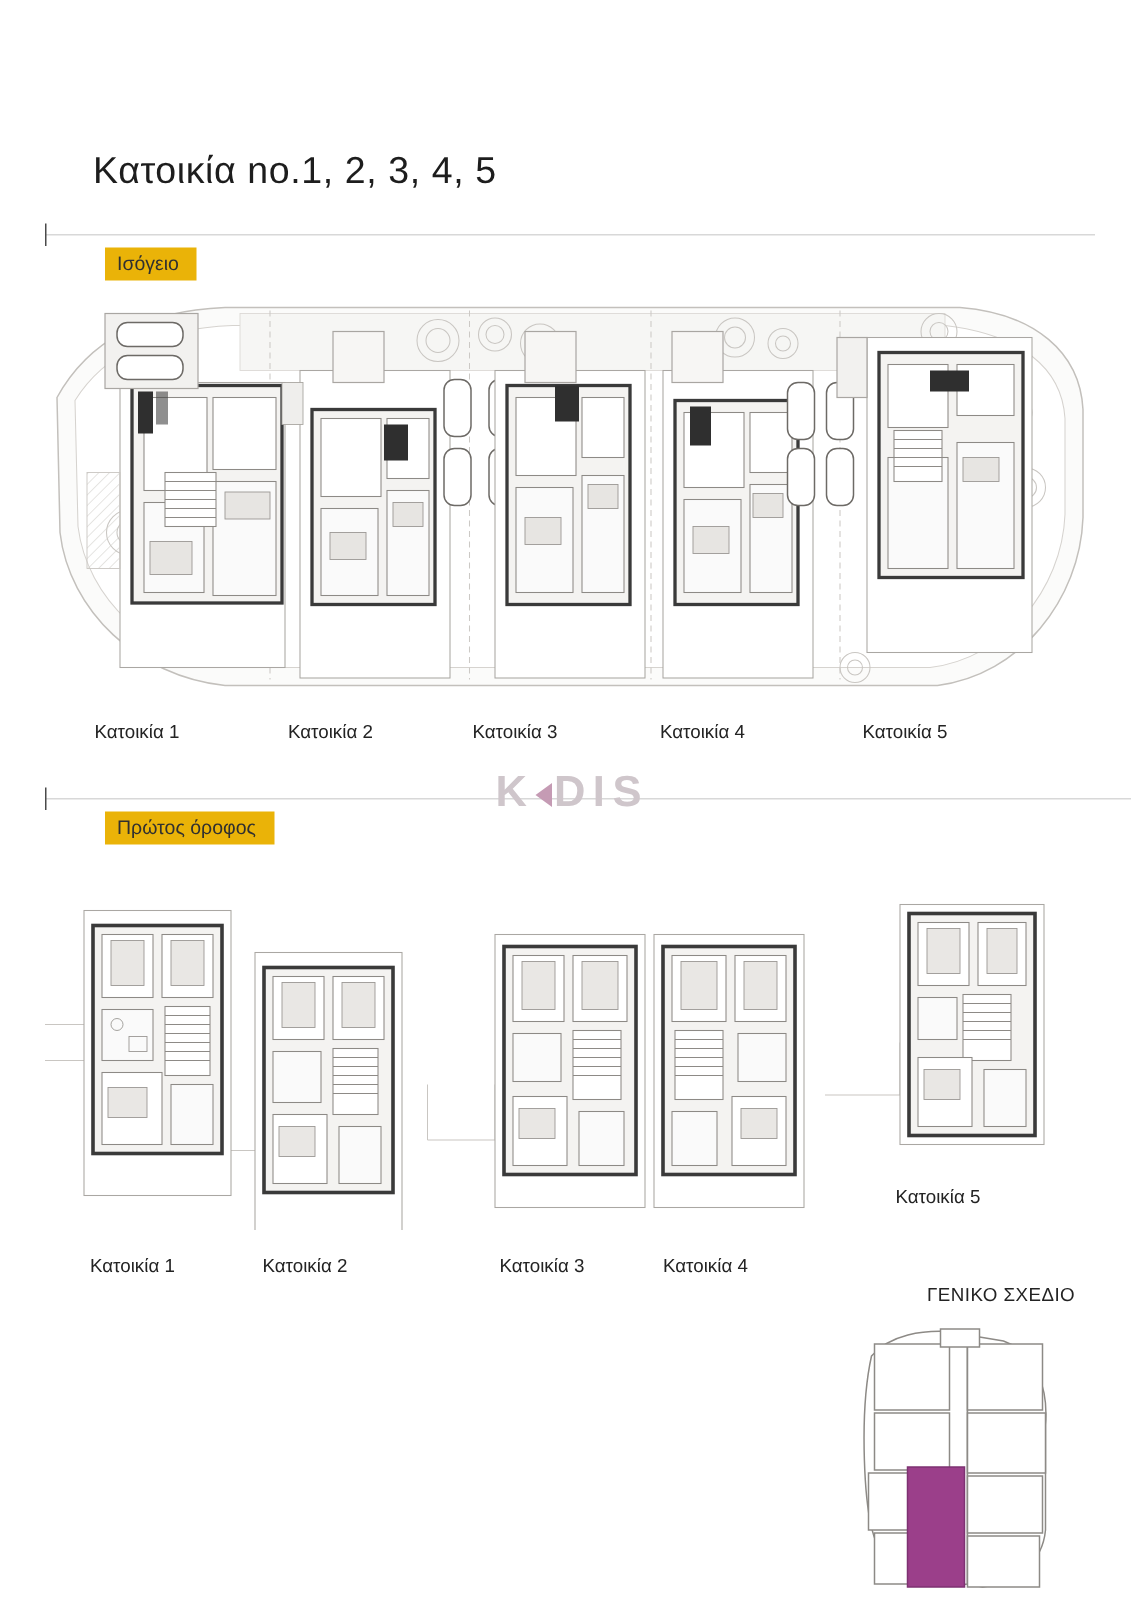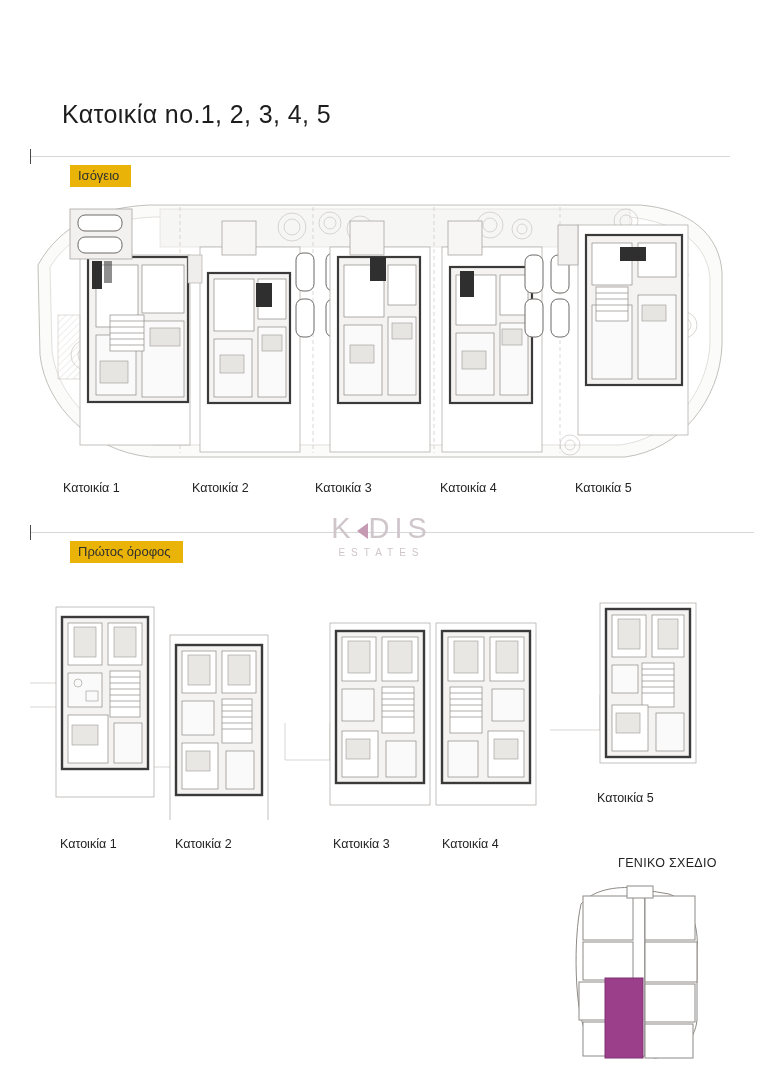--- a/index.html
+++ b/index.html
@@ -75,21 +75,21 @@
     left: 0;
     right: 0;
     top: 512px;
     text-align: center;
     pointer-events: none;
   }
   .watermark .wm-main {
     font-size: 29px;
     letter-spacing: 5px;
     color: #cfc6cb;
-    font-weight: 400;
+    font-weight: 700;
   }
   .watermark .wm-sub {
     font-size: 10px;
     letter-spacing: 6px;
     color: #cfc6cb;
     margin-top: 2px;
   }
   .wm-arrow {
     display: inline-block;
     width: 0; height: 0;
@@ -328,21 +328,20 @@
   </div>
 
   <div class="section-head" id="sec-first">
     <div class="rule"></div>
     <div class="tick"></div>
     <div class="label">Πρώτος όροφος</div>
   </div>
 
   <div class="watermark">
     <div class="wm-main"><span>K</span><span class="wm-arrow"></span><span>DIS</span></div>
-    <div class="wm-sub">ESTATES</div>
   </div>
 
   <div class="plan" id="plan-first">
     <svg width="700" height="265" viewBox="0 0 700 265" xmlns="http://www.w3.org/2000/svg">
 
       <g stroke="#c9c6c2" stroke-width="0.7" fill="none">
         <line x1="0" y1="152" x2="26" y2="152"></line>
         <line x1="0" y1="128" x2="26" y2="128"></line>
         <line x1="118" y1="212" x2="140" y2="212"></line>
         <line x1="255" y1="205" x2="300" y2="205"></line>

